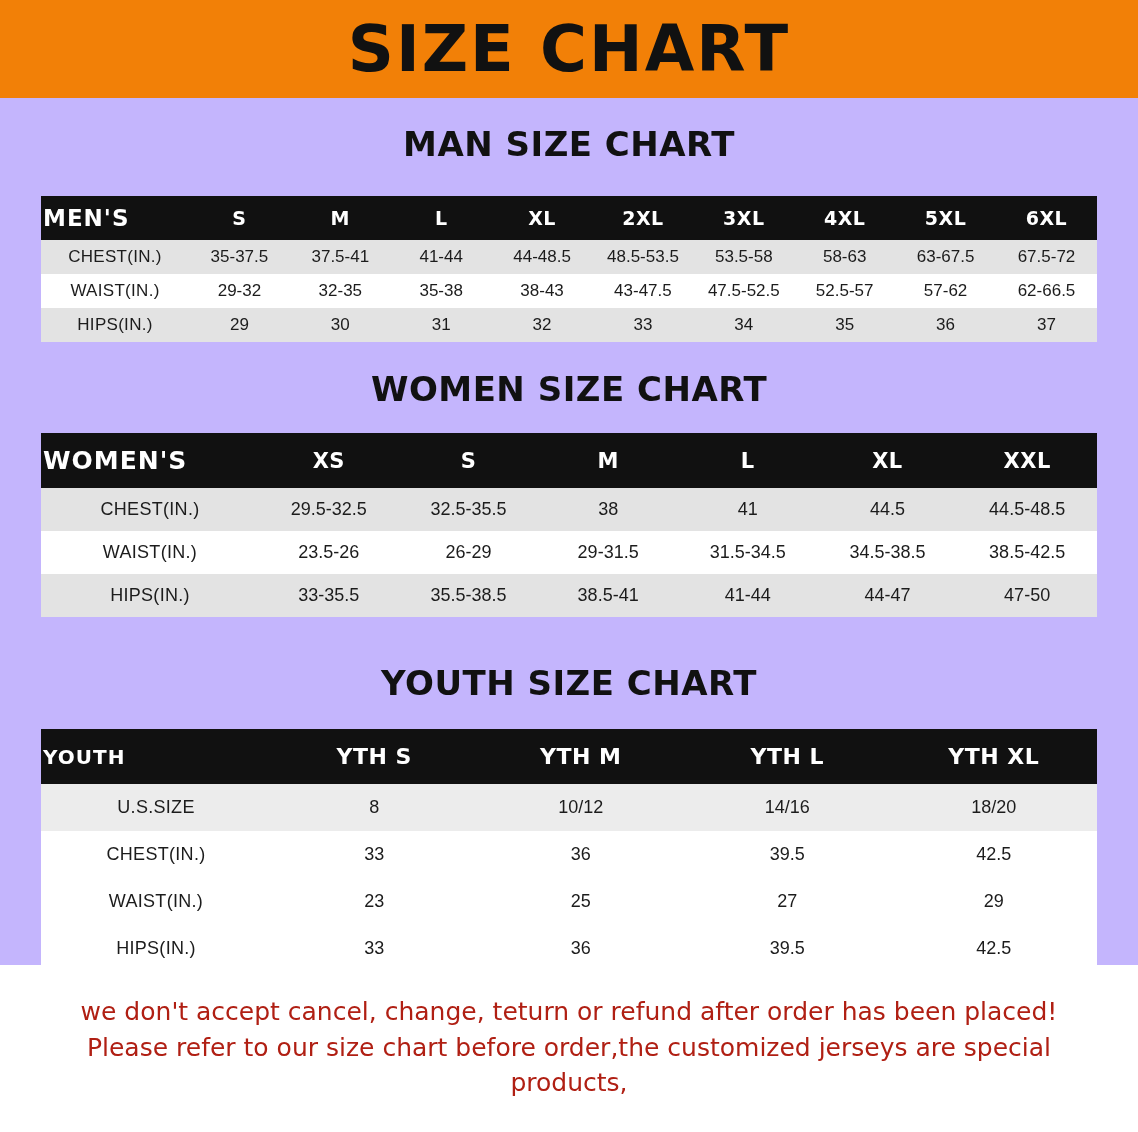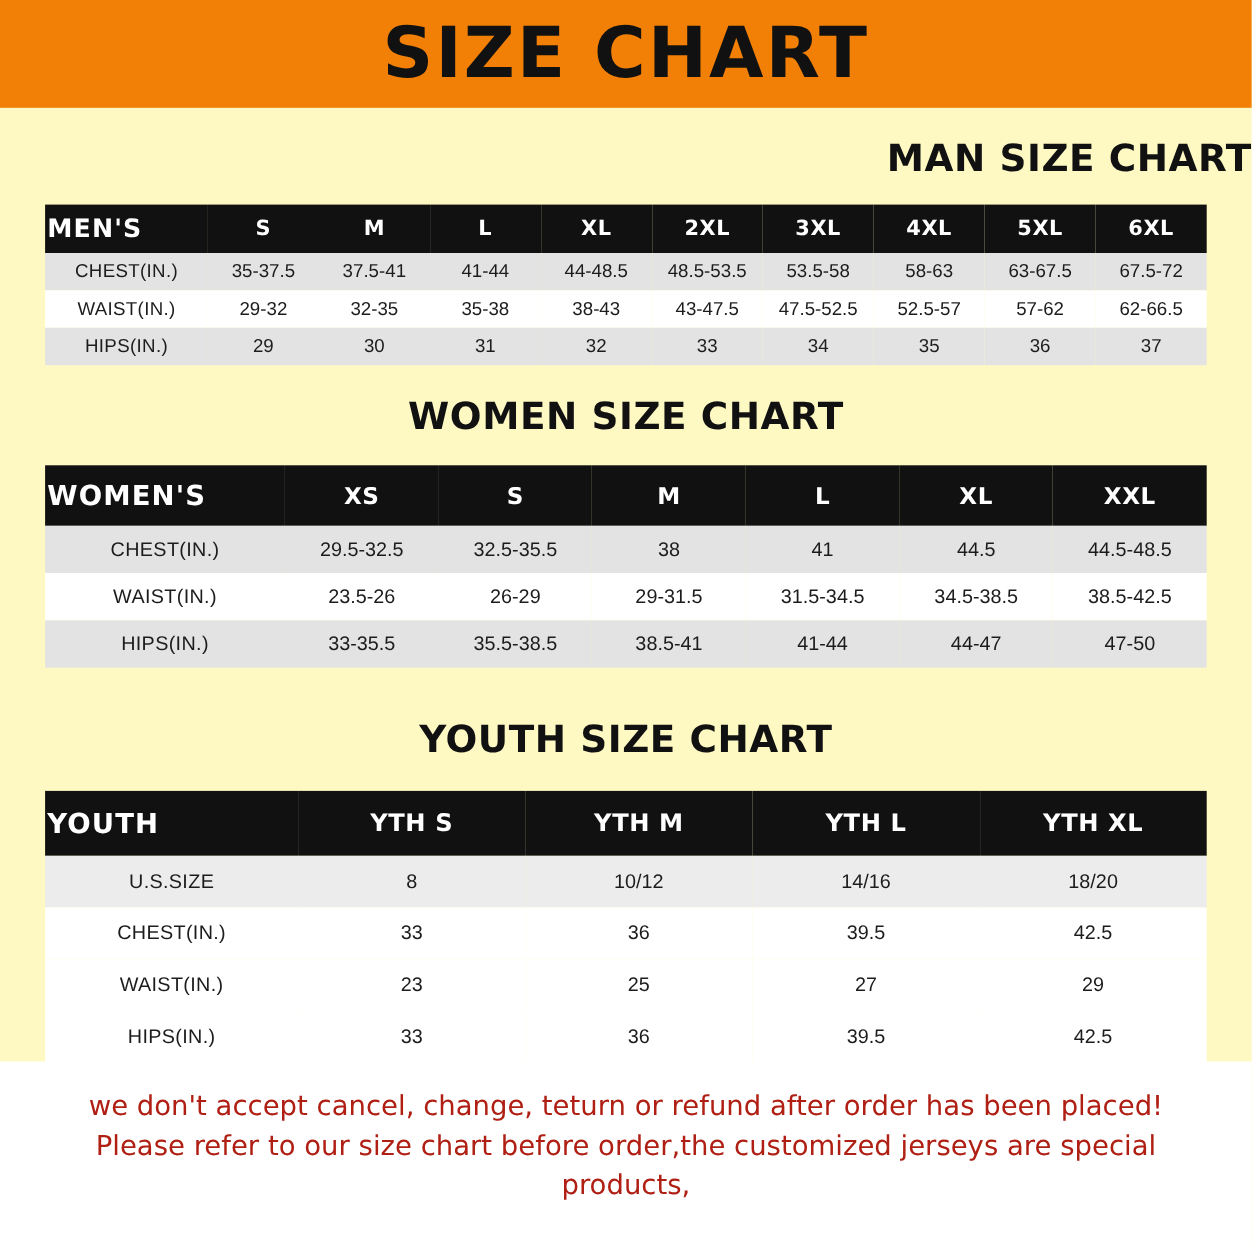--- a/index.html
+++ b/index.html
@@ -10,21 +10,21 @@
     width: 1138px;
     height: 1132px;
     background: #ffffff;
     font-family: "Liberation Sans", sans-serif;
     overflow: hidden;
   }
   .page {
     position: relative;
     width: 1138px;
     height: 965px;
-    background: #fef9c3;
+    background: #c4b5fd;
   }
 
   
   .banner {
     width: 100%;
     height: 98px;
     background: #f28007;
     display: flex;
     align-items: center;
     justify-content: center;
@@ -40,21 +40,21 @@
 
   
   .section-title {
     text-align: center;
     font-family: "DejaVu Sans", sans-serif;
     font-weight: 700;
     font-size: 34px;
     color: #111111;
     letter-spacing: 0.5px;
   }
-  .t-man   { margin-top: 26px; margin-bottom: 22px; text-align: right; }
+  .t-man   { margin-top: 26px; margin-bottom: 32px; }
   .t-women { margin-top: 27px; margin-bottom: 24px; }
   .t-youth { margin-top: 46px; margin-bottom: 26px; }
 
   
   table {
     border-collapse: collapse;
     table-layout: fixed;
   }
   .chart {
     margin: 0 auto;
@@ -97,21 +97,21 @@
   #women-table { width: 1056px; }
   #women-table col.c-label { width: 218px; }
   #women-table thead th { font-size: 21px; padding: 13px 2px; }
   #women-table thead th.rowlabel { font-size: 25px; }
   #women-table tbody td { font-size: 18px; padding: 11px 2px; }
 
   
   #youth-table { width: 1056px; }
   #youth-table col.c-label { width: 230px; }
   #youth-table thead th { font-size: 22px; padding: 15px 2px; }
-  #youth-table thead th.rowlabel { font-size: 25px; }
+  #youth-table thead th.rowlabel { font-size: 20px; }
   #youth-table tbody td { font-size: 18px; padding: 13px 2px; }
   #youth-table tbody tr td { background: #ffffff; }
   #youth-table tbody tr.row-shade td { background: #ececec; }
 
   
   .note {
     margin: 22px auto 0 auto;
     width: 1056px;
     text-align: center;
     color: #b01f13;

